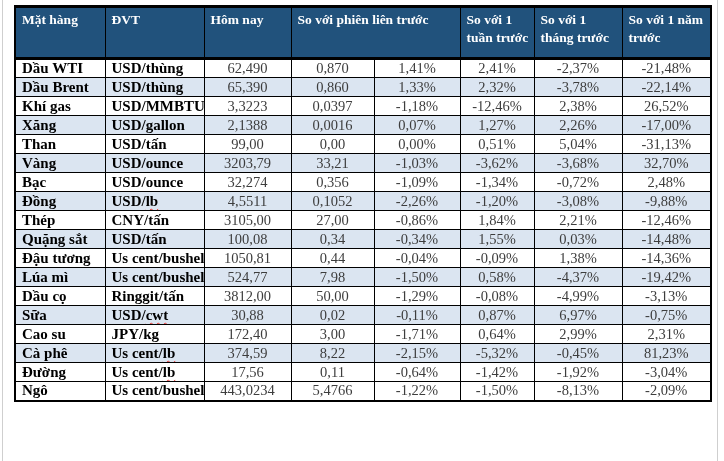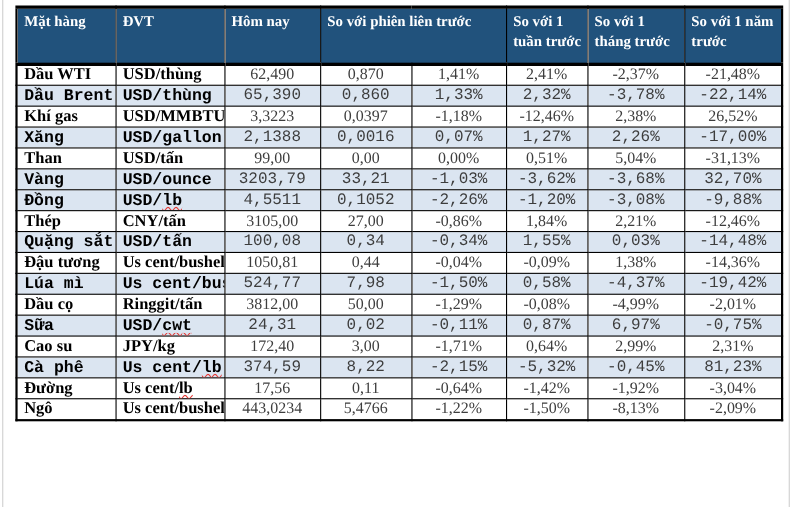--- a/index.html
+++ b/index.html
@@ -44,21 +44,21 @@
     font-size: 13.5px;
     line-height: 1.3;
     text-align: left;
     vertical-align: top;
     padding: 3px 5px 2px 6px;
     height: 52px;
     white-space: normal;
     border-bottom: 3px solid var(--border);
   }
   tbody tr { height: 19px; background: var(--row-bg); }
-  tbody tr.alt { background: var(--row-alt); font-family: Liberation Mono, monospace; }
+  tbody tr.alt { background: var(--row-alt); }
   td.name, td.unit {
     font-weight: bold;
     color: var(--name-text);
     font-size: 15px;
     text-align: left;
     padding: 0 2px 0 6px;
   }
   td.num {
     font-weight: normal;
     color: var(--num-text);
@@ -157,20 +157,30 @@
         <tr class="alt">
           <td class="name">Vàng</td>
           <td class="unit">USD/ounce</td>
           <td class="num">3203,79</td>
           <td class="num">33,21</td>
           <td class="num">-1,03%</td>
           <td class="num">-3,62%</td>
           <td class="num">-3,68%</td>
           <td class="num">32,70%</td>
         </tr>
+        <tr>
+          <td class="name">Bạc</td>
+          <td class="unit">USD/ounce</td>
+          <td class="num">32,274</td>
+          <td class="num">0,356</td>
+          <td class="num">-1,09%</td>
+          <td class="num">-1,34%</td>
+          <td class="num">-0,72%</td>
+          <td class="num">2,48%</td>
+        </tr>
         <tr class="alt">
           <td class="name">Đồng</td>
           <td class="unit">USD/<span class="misspell">lb</span></td>
           <td class="num">4,5511</td>
           <td class="num">0,1052</td>
           <td class="num">-2,26%</td>
           <td class="num">-1,20%</td>
           <td class="num">-3,08%</td>
           <td class="num">-9,88%</td>
         </tr>
@@ -215,26 +225,26 @@
           <td class="num">-19,42%</td>
         </tr>
         <tr>
           <td class="name">Dầu cọ</td>
           <td class="unit">Ringgit/tấn</td>
           <td class="num">3812,00</td>
           <td class="num">50,00</td>
           <td class="num">-1,29%</td>
           <td class="num">-0,08%</td>
           <td class="num">-4,99%</td>
-          <td class="num">-2,01%</td>
+          <td class="num">-3,13%</td>
         </tr>
         <tr class="alt">
           <td class="name">Sữa</td>
           <td class="unit">USD/<span class="misspell">cwt</span></td>
-          <td class="num">24,31</td>
+          <td class="num">30,88</td>
           <td class="num">0,02</td>
           <td class="num">-0,11%</td>
           <td class="num">0,87%</td>
           <td class="num">6,97%</td>
           <td class="num">-0,75%</td>
         </tr>
         <tr>
           <td class="name">Cao su</td>
           <td class="unit">JPY/kg</td>
           <td class="num">172,40</td>

